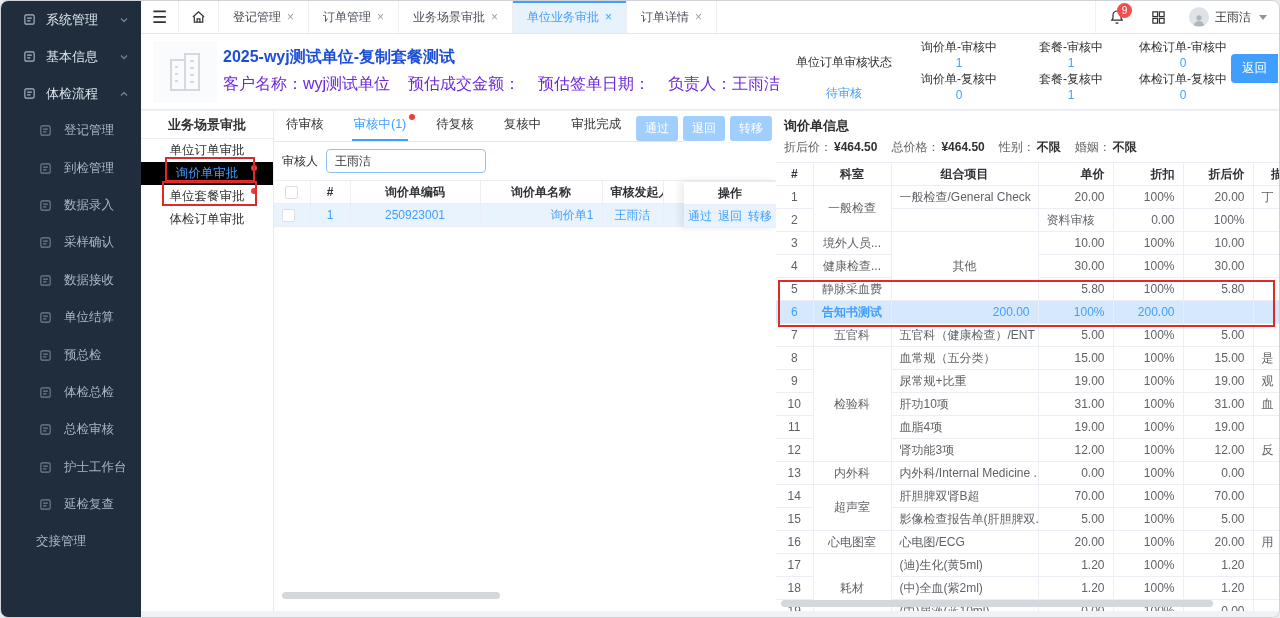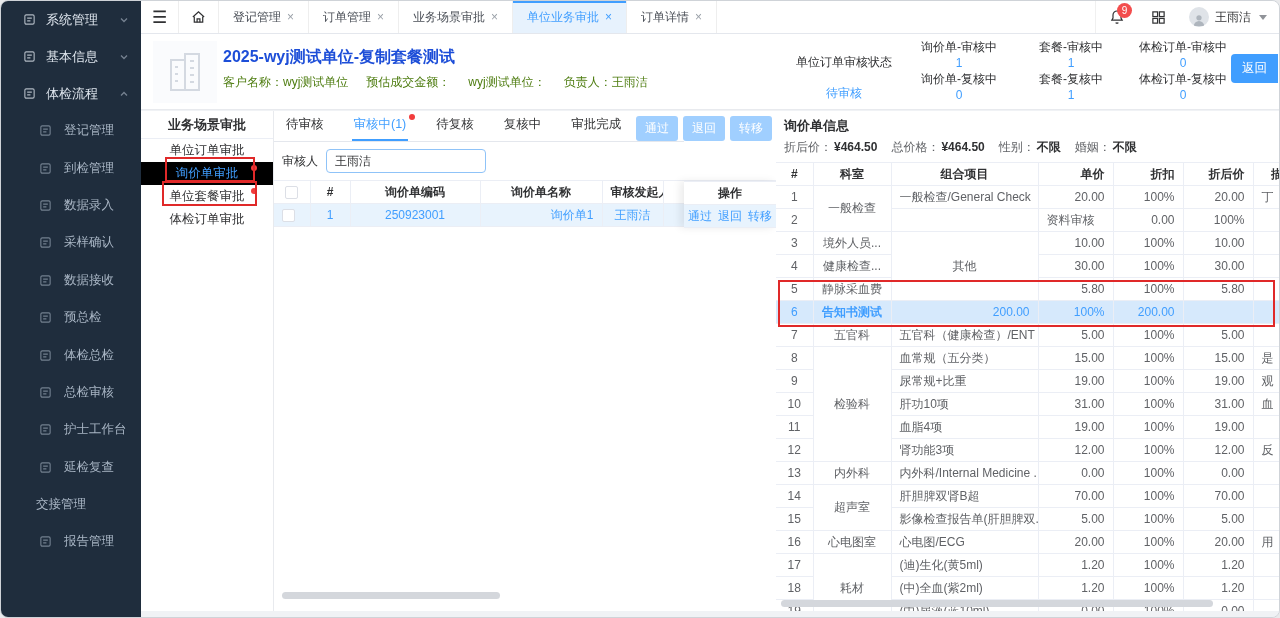--- a/index.html
+++ b/index.html
@@ -31,21 +31,21 @@
   .badge { position:absolute; top:2px; right:5px; min-width:15px; height:15px; border-radius:8px; background:#f34d4d; color:#fff; font-size:10px; display:flex; align-items:center; justify-content:center; padding:0 3px; }
   .tb-grid { width:42px; height:100%; display:flex; align-items:center; justify-content:center; cursor:pointer; }
   .tb-user { display:flex; align-items:center; gap:6px; padding:0 14px 0 10px; cursor:pointer; }
   .avatar { width:20px; height:20px; border-radius:50%; background:#dfe3e8; display:flex; align-items:flex-end; justify-content:center; overflow:hidden; }
   .caret { width:0; height:0; border-left:4px solid transparent; border-right:4px solid transparent; border-top:5px solid #909399; margin-left:2px; }
 
   
   .header { position:absolute; left:140px; top:33px; width:1140px; height:76px; background:#fff; border-bottom:1px solid #e8eaee; z-index:10; }
   .hd-logo { position:absolute; left:12px; top:7px; width:64px; height:62px; background:#fafbfd; display:flex; align-items:center; justify-content:center; }
   .hd-title { position:absolute; left:82px; top:13px; font-size:16px; font-weight:bold; color:#1d4ed8; }
-  .hd-sub { position:absolute; left:82px; top:40px; font-size:12px; color:#4d7c0f; display:flex; gap:18px; }
+  .hd-sub { position:absolute; left:82px; top:40px; font-size:16px; color:#6d28d9; display:flex; gap:18px; }
   .hd-status { position:absolute; left:648px; top:14px; width:110px; text-align:center; }
   .hd-status .lb { color:#303133; margin-top:6px; }
   .hd-status .vl { color:#409eff; margin-top:14px; }
   .stats { position:absolute; left:762px; top:5px; display:flex;justify-content:flex-end; }
   .stat-col { width:112px; text-align:center; line-height:16px; }
   .stat-col .sl { color:#303133; }
   .stat-col .sv { color:#409eff; }
   .back-btn { position:absolute; right:3px; top:20px; background:#409eff; color:#fff; font-size:12.5px; padding:6px 11px; border-radius:4px 0 0 4px; cursor:pointer; }
 
   
@@ -186,20 +186,29 @@
           </span>
           <span>数据接收</span>
         </div>
         <div class="sb-item">
           <span class="sb-ic">
             <svg width="13" height="13" viewBox="0 0 14 14" fill="none" stroke="#a9b6c5" stroke-width="1.2" class="mini">
               <rect x="2" y="2" width="10" height="10" rx="1.5"></rect>
               <path d="M4.5 5.5h5M4.5 8.5h3.5"></path>
             </svg>
           </span>
+          <span>单位结算</span>
+        </div>
+        <div class="sb-item">
+          <span class="sb-ic">
+            <svg width="13" height="13" viewBox="0 0 14 14" fill="none" stroke="#a9b6c5" stroke-width="1.2" class="mini">
+              <rect x="2" y="2" width="10" height="10" rx="1.5"></rect>
+              <path d="M4.5 5.5h5M4.5 8.5h3.5"></path>
+            </svg>
+          </span>
           <span>预总检</span>
         </div>
         <div class="sb-item">
           <span class="sb-ic">
             <svg width="13" height="13" viewBox="0 0 14 14" fill="none" stroke="#a9b6c5" stroke-width="1.2" class="mini">
               <rect x="2" y="2" width="10" height="10" rx="1.5"></rect>
               <path d="M4.5 5.5h5M4.5 8.5h3.5"></path>
             </svg>
           </span>
           <span>体检总检</span>
@@ -226,29 +235,20 @@
           <span class="sb-ic">
             <svg width="13" height="13" viewBox="0 0 14 14" fill="none" stroke="#a9b6c5" stroke-width="1.2" class="mini">
               <rect x="2" y="2" width="10" height="10" rx="1.5"></rect>
               <path d="M4.5 5.5h5M4.5 8.5h3.5"></path>
             </svg>
           </span>
           <span>延检复查</span>
         </div>
         <div class="sb-item noicon">
           <span>交接管理</span>
-        </div>
-        <div class="sb-item">
-          <span class="sb-ic">
-            <svg width="13" height="13" viewBox="0 0 14 14" fill="none" stroke="#a9b6c5" stroke-width="1.2" class="mini">
-              <rect x="2" y="2" width="10" height="10" rx="1.5"></rect>
-              <path d="M4.5 5.5h5M4.5 8.5h3.5"></path>
-            </svg>
-          </span>
-          <span>报告管理</span>
         </div>
       </div>
   </nav>
 
   <div class="topbar">
     <div class="tb-burger">☰</div>
     <div class="tb-home">
       <svg class="mini" width="15" height="15" viewBox="0 0 16 16" fill="none" stroke="#303133" stroke-width="1.3">
           <path d="M2 7.5 8 2l6 5.5"></path>
           <path d="M3.5 7v6h9V7"></path>
@@ -311,21 +311,21 @@
       <svg width="40" height="44" viewBox="0 0 40 44" fill="none" stroke="#d4d9e1" stroke-width="2">
           <rect x="6" y="10" width="14" height="30"></rect>
           <rect x="20" y="4" width="14" height="36"></rect>
           <path d="M10 17h3M10 24h3M10 31h3M25 11h4M25 18h4M25 25h4M25 32h4" stroke-width="2.2"></path>
         </svg>
     </div>
     <div class="hd-title">2025-wyj测试单位-复制套餐测试</div>
     <div class="hd-sub" id="hd-sub">
         <span>客户名称：wyj测试单位</span>
         <span>预估成交金额：</span>
-        <span>wyj测试单位：</span>
+        <span>预估签单日期：</span>
         <span>负责人：王雨洁</span>
       </div>
     <div class="hd-status">
       <div class="lb">单位订单审核状态</div>
       <div class="vl">待审核</div>
     </div>
     <div class="stats" id="stats">
         <div class="stat-col">
           <div class="sl">询价单-审核中</div>
           <div class="sv">1</div>

